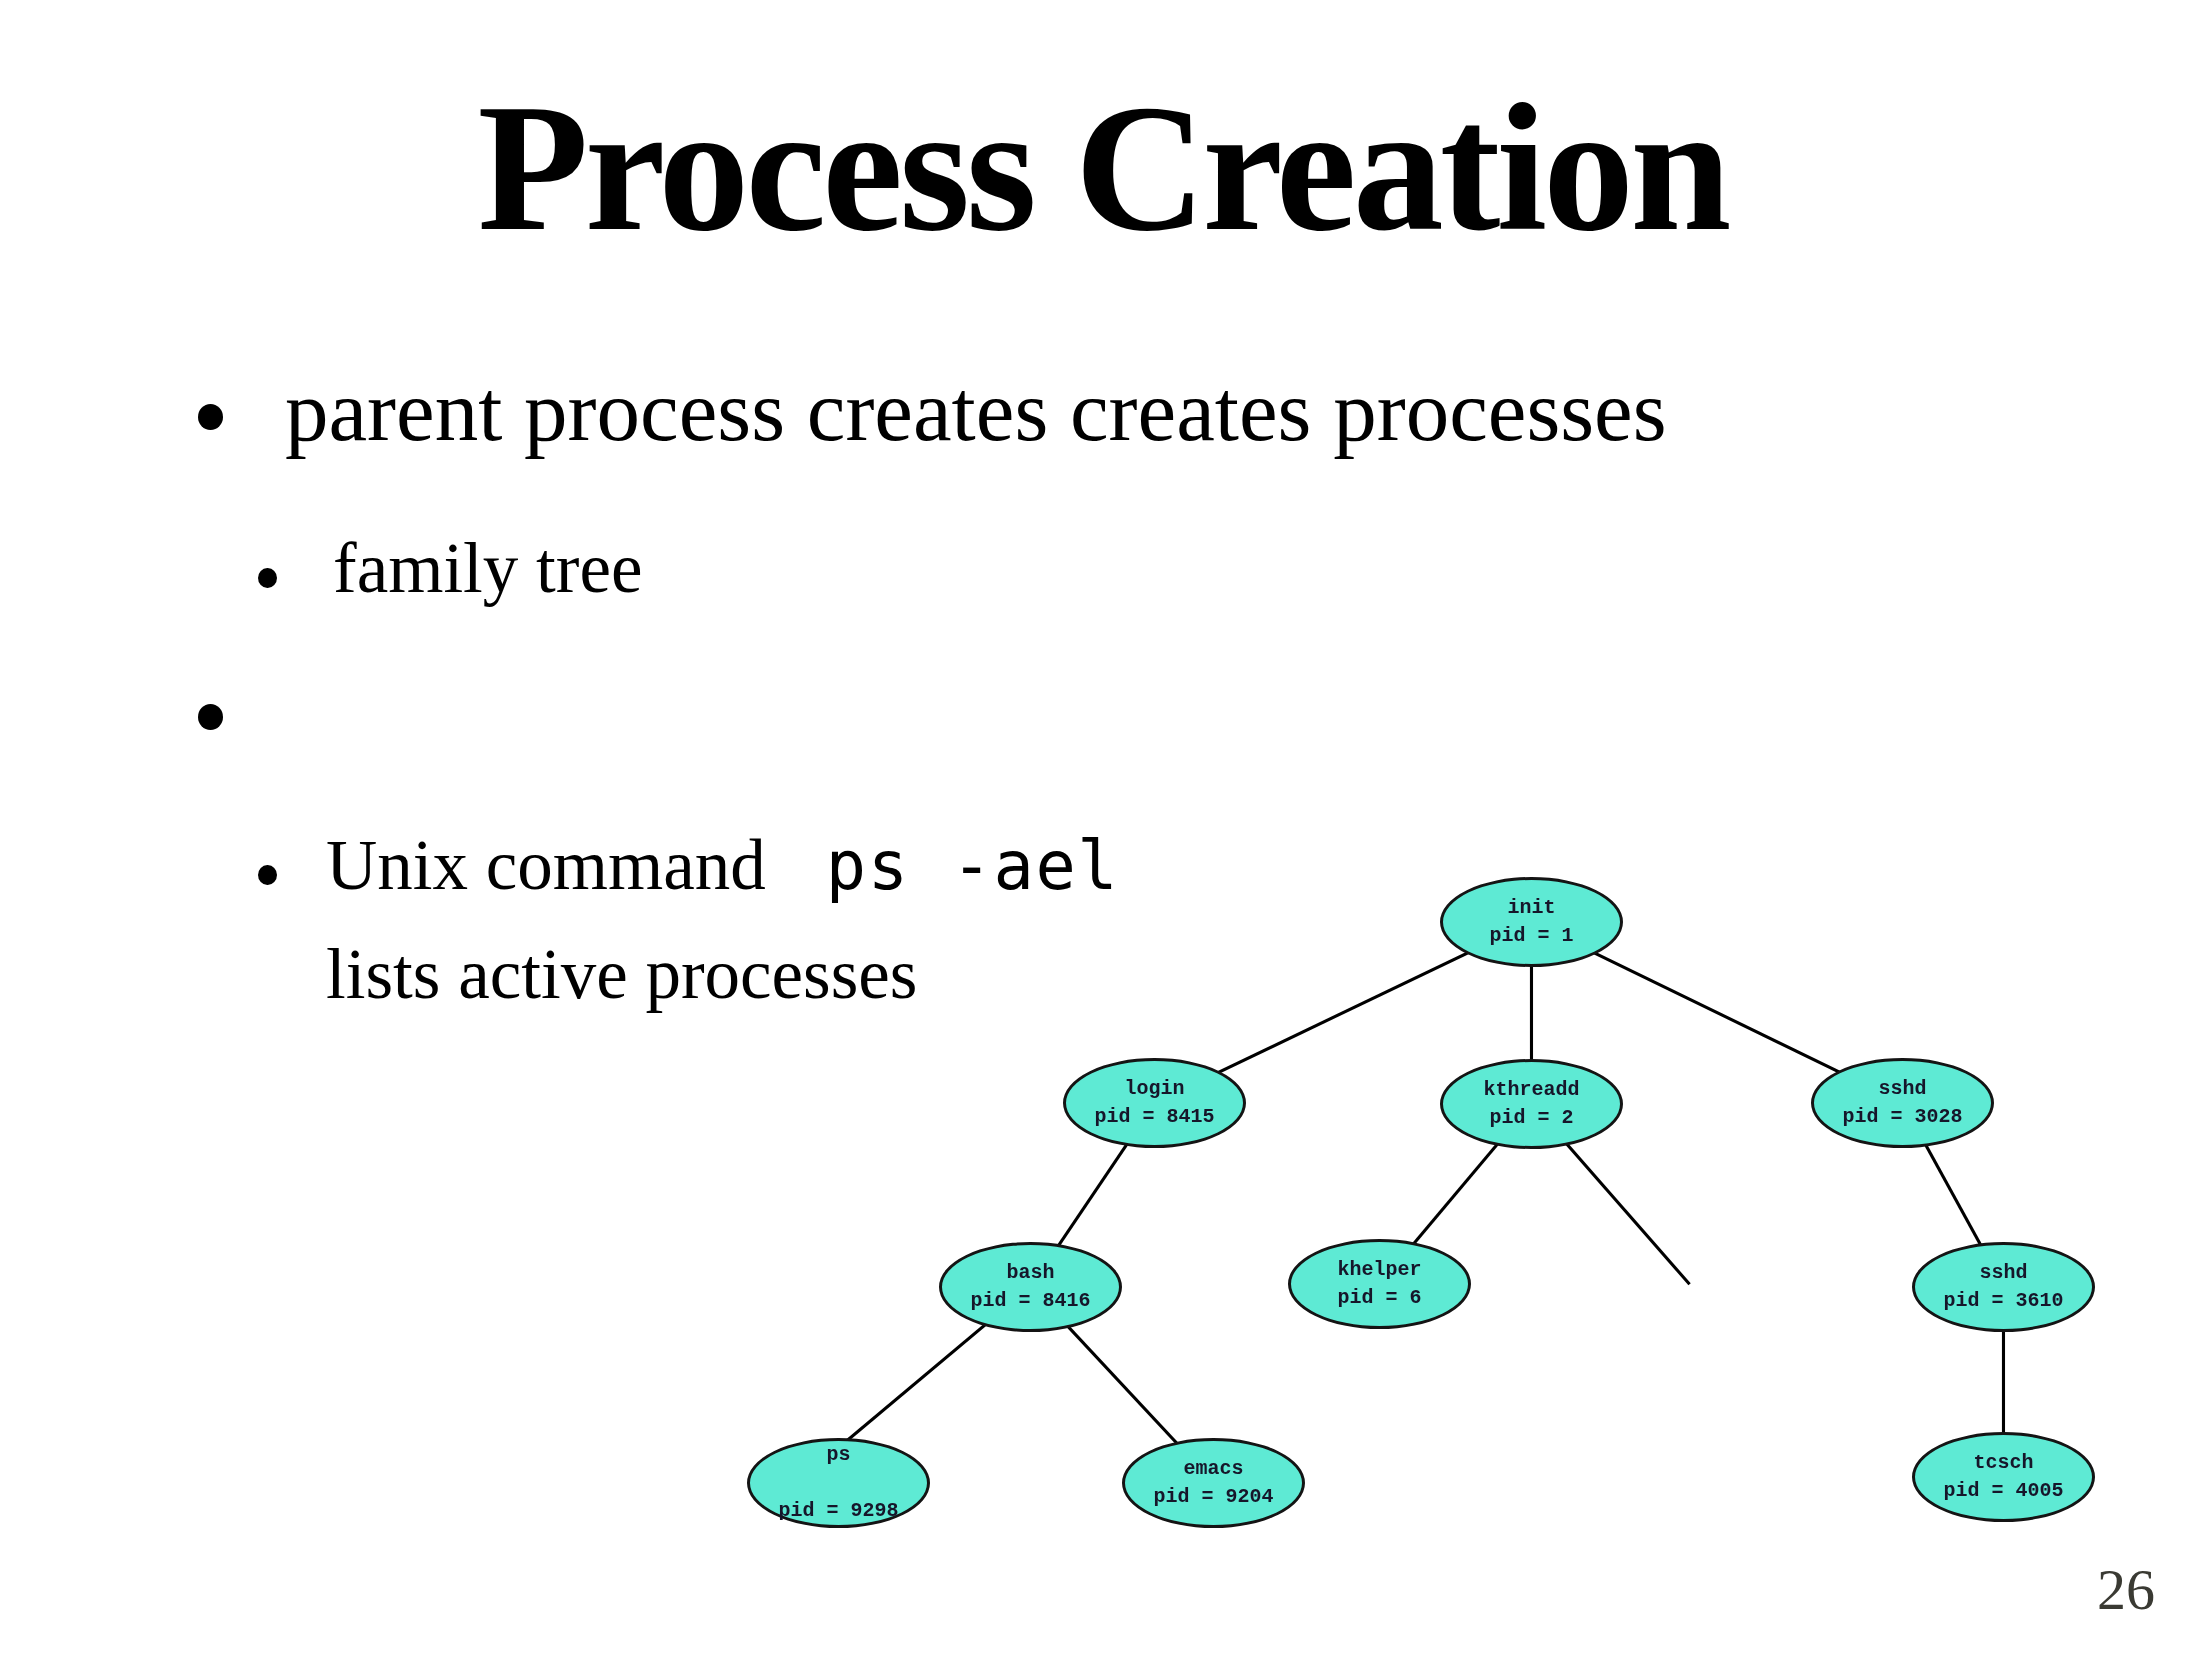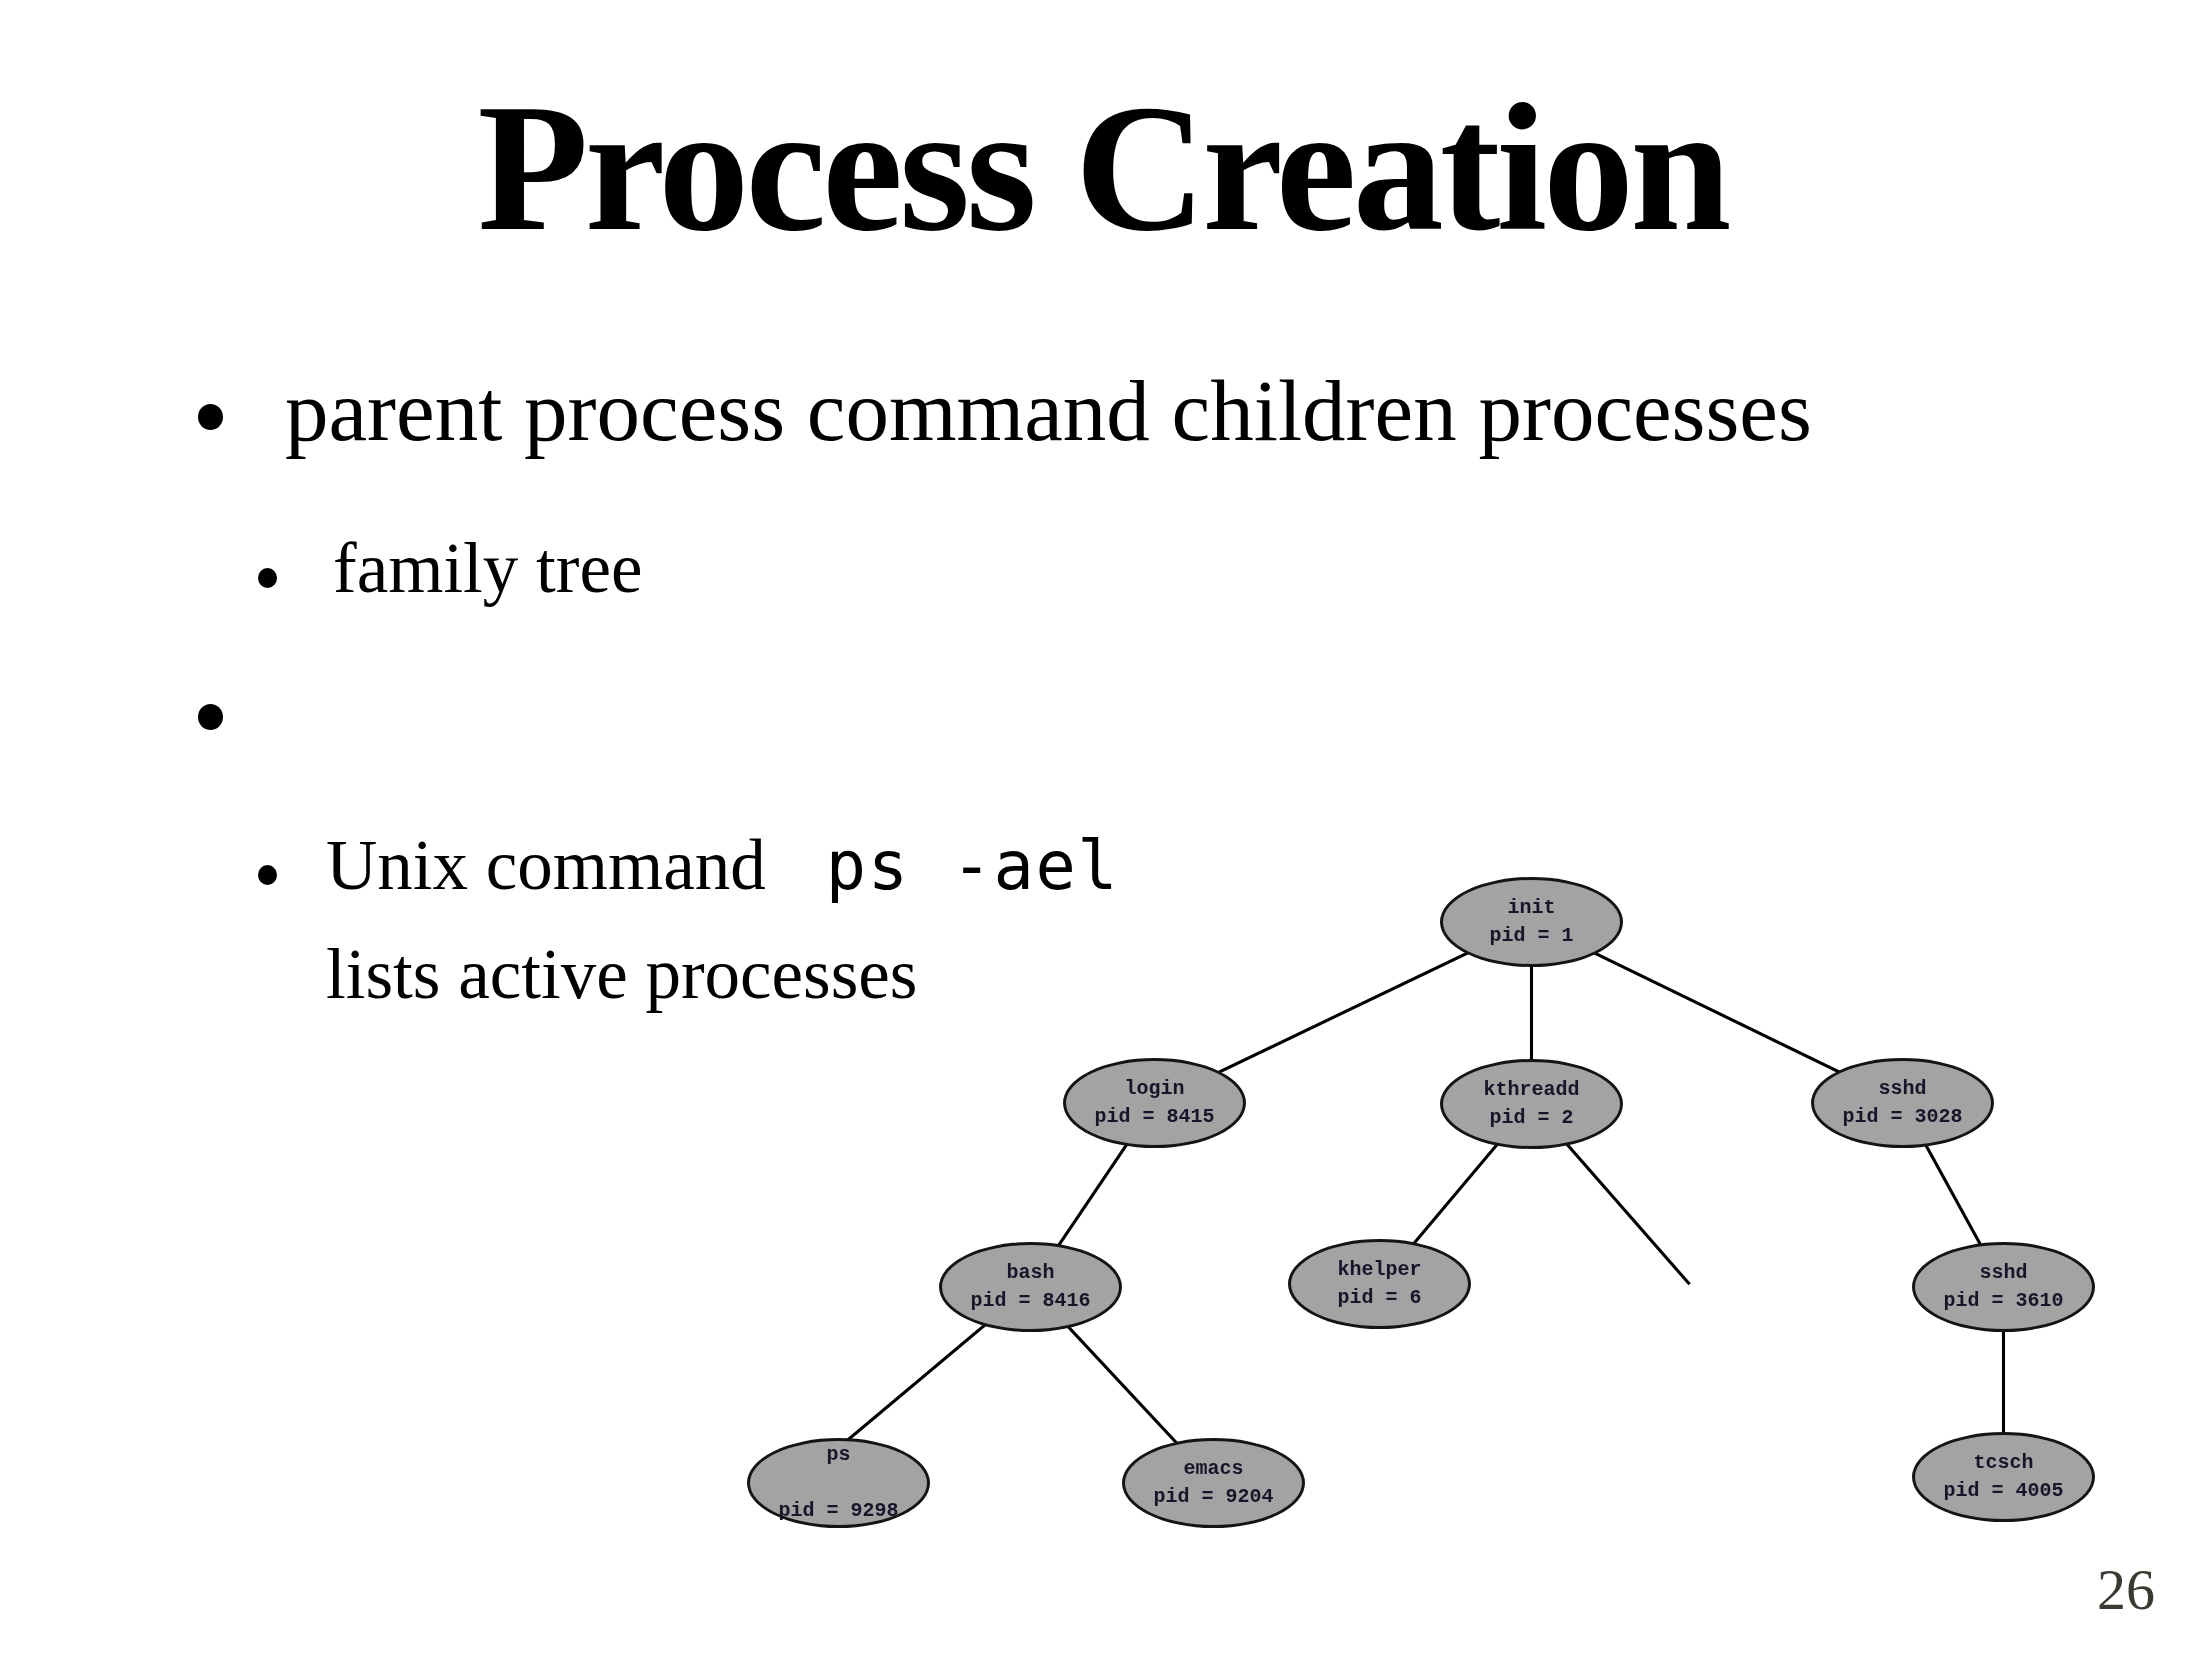--- a/index.html
+++ b/index.html
@@ -52,21 +52,21 @@
   .dot.l2{width:18.6px;height:20px;}
   .edges{
     position:absolute;left:0;top:0;
   }
   .node{
     position:absolute;
     width:183px;height:90px;
     box-sizing:border-box;
     border:3.1px solid #141414;
     border-radius:50%;
-    background:#a3a3a3;
+    background:#5eead4;
     display:flex;
     flex-direction:column;
     align-items:center;
     justify-content:center;
     font-family:"Liberation Mono", monospace;
     font-weight:700;
     font-size:20px;
     line-height:28px;
     color:#16162a;
     white-space:nowrap;
@@ -83,21 +83,21 @@
   }
 </style>
 </head>
 <body>
 
 <div class="slide">
 
   <div class="title">Process Creation</div>
 
   <div class="dot l1" style="left:198px;top:404px;"></div>
-  <div class="b-text" style="left:285px;top:367px;">parent process command children processes</div>
+  <div class="b-text" style="left:285px;top:367px;">parent process creates creates processes</div>
 
   <div class="dot l2" style="left:258px;top:568px;"></div>
   <div class="sub-text" style="left:333px;top:533px;">family tree</div>
 
   <div class="dot l1" style="left:198px;top:704px;"></div>
 
   <div class="dot l2" style="left:258px;top:865px;"></div>
   <div class="sub-text" style="left:326px;top:830px;">
     <span>Unix command</span><span class="code">ps -ael</span>
   </div>

